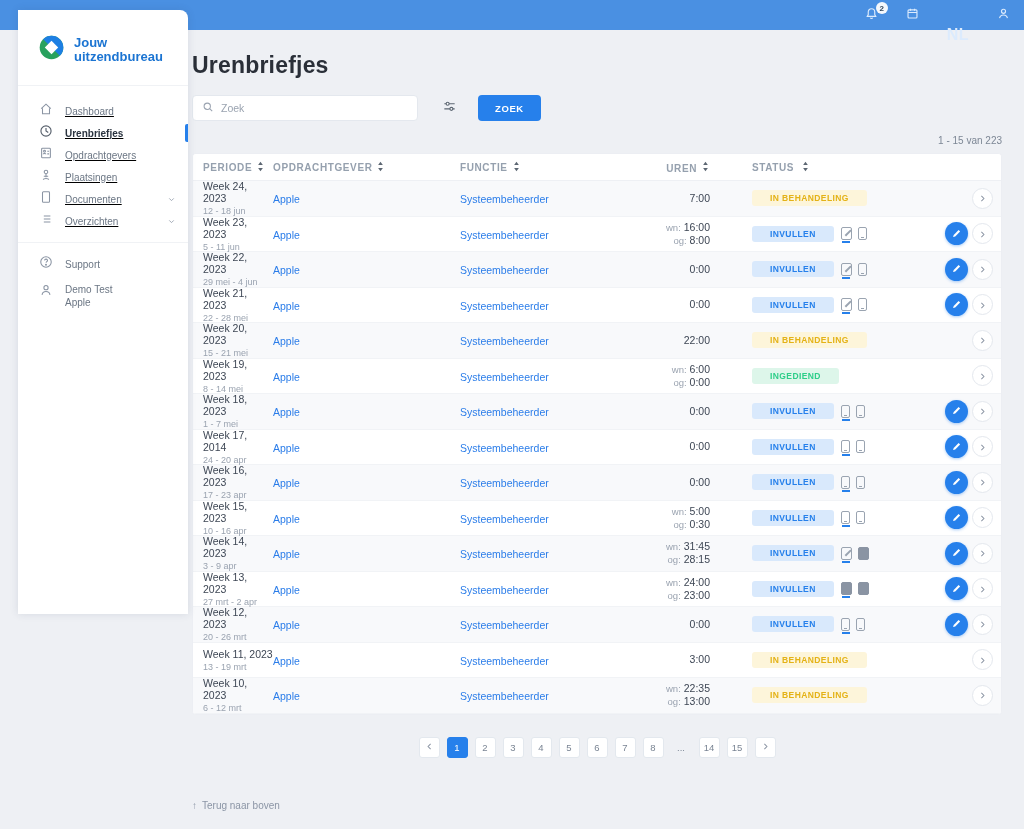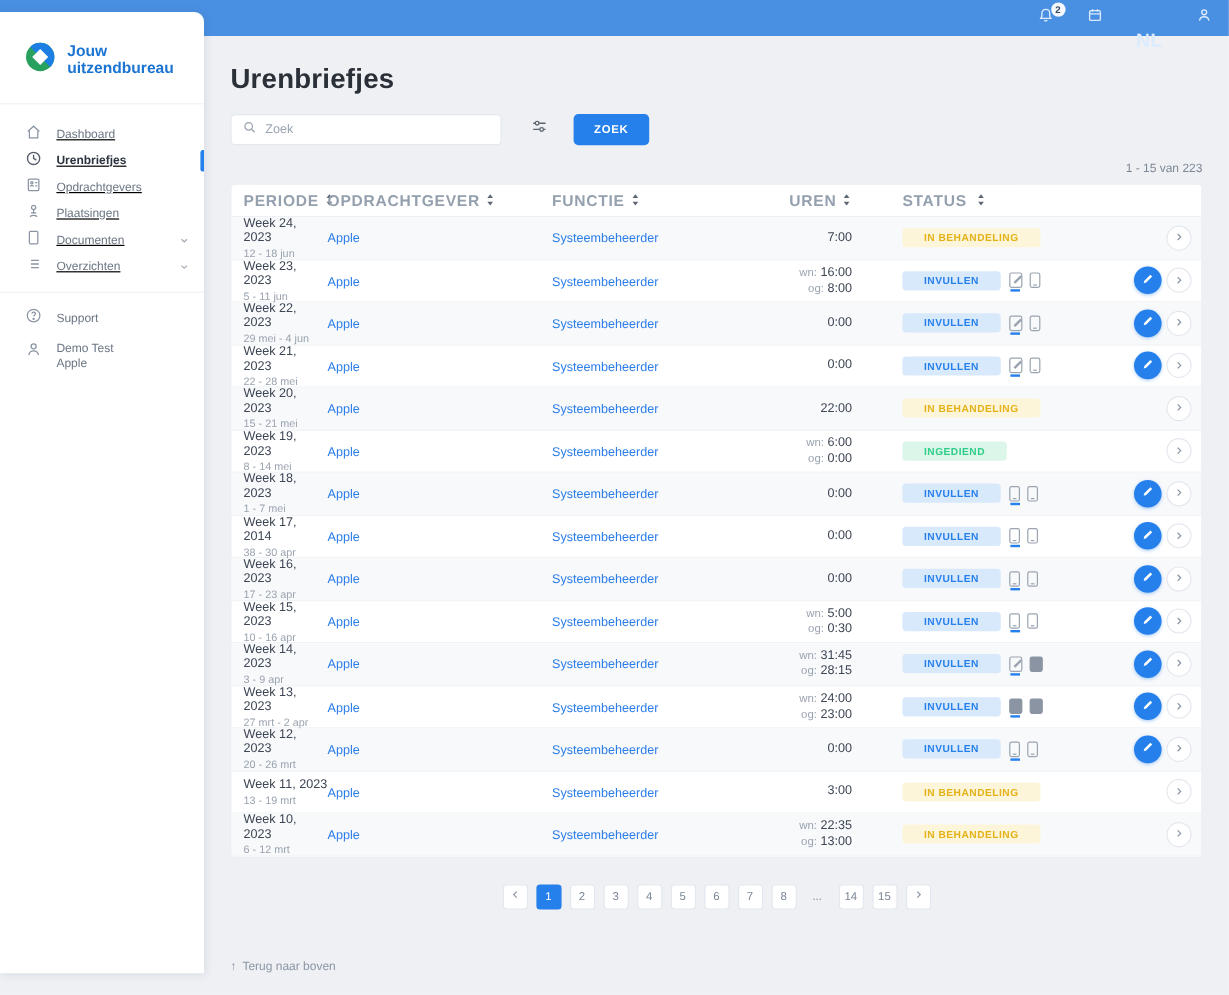--- a/index.html
+++ b/index.html
@@ -6,21 +6,21 @@
   html,body { width:1024px; height:829px; overflow:hidden; font-family:"Liberation Sans", sans-serif; background:#eef0f4; }
 
   
   .topbar { position:absolute; top:0; left:0; width:1024px; height:30px; background:#4a90e2; z-index:1; }
   .topbar-right { position:absolute; right:14px; top:0; height:30px; display:flex; align-items:center; gap:28px; }
   .tb-item { position:relative; display:flex; align-items:center; color:#eaf2fd; cursor:pointer; }
   .tb-lang { font-size:16px; font-weight:bold; color:#dcebfd; letter-spacing:.5px;margin-top:40px; }
   .tb-badge { position:absolute; top:-4px; right:-10px; min-width:12px; height:12px; border-radius:7px; background:#f5f8fc; color:#33475b; font-size:8px; font-weight:bold; display:flex; align-items:center; justify-content:center; padding:0 2px; }
 
   
-  .sidebar { position:absolute; top:10px; left:0; width:170px; height:801px; background:#fff; border-top-right-radius:8px; box-shadow:0 0 8px rgba(40,60,90,.12); z-index:2; }
+  .sidebar { position:absolute; top:10px; left:18px; width:170px; height:604px; background:#fff; border-top-right-radius:8px; box-shadow:0 0 8px rgba(40,60,90,.12); z-index:2; }
   .logo { display:flex; align-items:center; gap:9px; padding:24px 0 20px 20px; border-bottom:1px solid #f0f2f5; }
   .logo-text { font-size:13px; line-height:14px; font-weight:bold; color:#1b74d2; }
   .nav { padding:14px 0 0 0;text-decoration:underline; }
   .nav-item { position:relative; display:flex; align-items:center; gap:12px; padding:6px 12px 6px 21px; height:22px; cursor:pointer; }
   .nav-item .lbl { font-size:10px; color:#6b7684; white-space:nowrap; }
   .nav-item.active .lbl { color:#2b3440; font-weight:bold; }
   .nav-item.active::after { content:""; position:absolute; right:0; top:2px; width:3px; height:18px; background:#2680eb; border-radius:2px 0 0 2px; }
   .nav-item .chev { margin-left:auto; display:flex; }
   .nav-sep { height:1px; background:#f0f2f5; margin:10px 0 10px 0; }
   .user-block { display:flex; gap:12px; padding:8px 12px 6px 21px; }
@@ -33,21 +33,21 @@
   .search-box { display:flex; align-items:center; gap:7px; width:226px; height:26px; background:#fff; border:1px solid #e4e8ee; border-radius:4px; padding:0 9px; }
   .search-box input { border:none; outline:none; width:100%; font-size:10.5px; color:#3d4654; font-family:"Liberation Sans", sans-serif; background:transparent; }
   .search-box input::placeholder { color:#9aa3b0; }
   .filter-btn { margin-left:18px; width:26px; height:26px; display:flex; align-items:center; justify-content:center; cursor:pointer; }
   .zoek-btn { margin-left:16px; height:26px; padding:0 17px; background:#2680eb; color:#fff; border:none; border-radius:4px; font-size:9.5px; font-weight:bold; letter-spacing:.6px; cursor:pointer; font-family:"Liberation Sans", sans-serif; }
   .results { text-align:right; font-size:10px; color:#7d8795; margin-bottom:7px; }
 
   
   .card { background:#fff; border:1px solid #eceef3; border-radius:4px; overflow:hidden; }
   .thead { display:flex; align-items:center; height:27px; border-bottom:1px solid #eef0f4; background:#fff; }
-  .th { display:flex; align-items:center; gap:4px; font-size:13px; font-weight:bold; color:#95a0ae; letter-spacing:.6px; cursor:pointer; }
+  .th { display:flex; align-items:center; gap:4px; font-size:10px; font-weight:bold; color:#95a0ae; letter-spacing:.6px; cursor:pointer; }
   .row { display:flex; align-items:center; height:35.5px; border-bottom:1px solid #f1f3f6; }
   .row.alt { background:#f8f9fb; }
   .c1 { width:80px; padding-left:10px; }
   .c2 { width:187px; }
   .c3 { width:160px; }
   .c4 { width:90px; text-align:right; display:flex; flex-direction:column; align-items:flex-end; justify-content:center; }
   .th.c4 { flex-direction:row; justify-content:flex-end; }
   .c5 { flex:1; padding-left:42px; display:flex; align-items:center; gap:7px; }
   .c6 { width:66px; display:flex; align-items:center; justify-content:flex-end; gap:4px; padding-right:8px; }
   .th.c1 { padding-left:10px; }
@@ -456,21 +456,21 @@
             <span class="chev-btn">
               <span><svg width="9" height="9" viewBox="0 0 16 16" fill="none" stroke="#8a94a3" stroke-width="1.8">
                   <path d="M6 3.5 10.5 8 6 12.5"></path>
                 </svg></span>
             </span>
           </div>
         </div>
         <div class="row">
           <div class="c1">
             <div class="week">Week 17, 2014</div>
-            <div class="dates">38 - 30 apr</div>
+            <div class="dates">24 - 20 apr</div>
           </div>
           <div class="c2"><span class="link">Apple</span></div>
           <div class="c3"><span class="link">Systeembeheerder</span></div>
           <div class="c4">
             <div class="hline">0:00</div>
           </div>
           <div class="c5">
             <span class="badge b-invullen">INVULLEN</span>
             <span class="minis">
               <span class="mini mobile first"></span>

